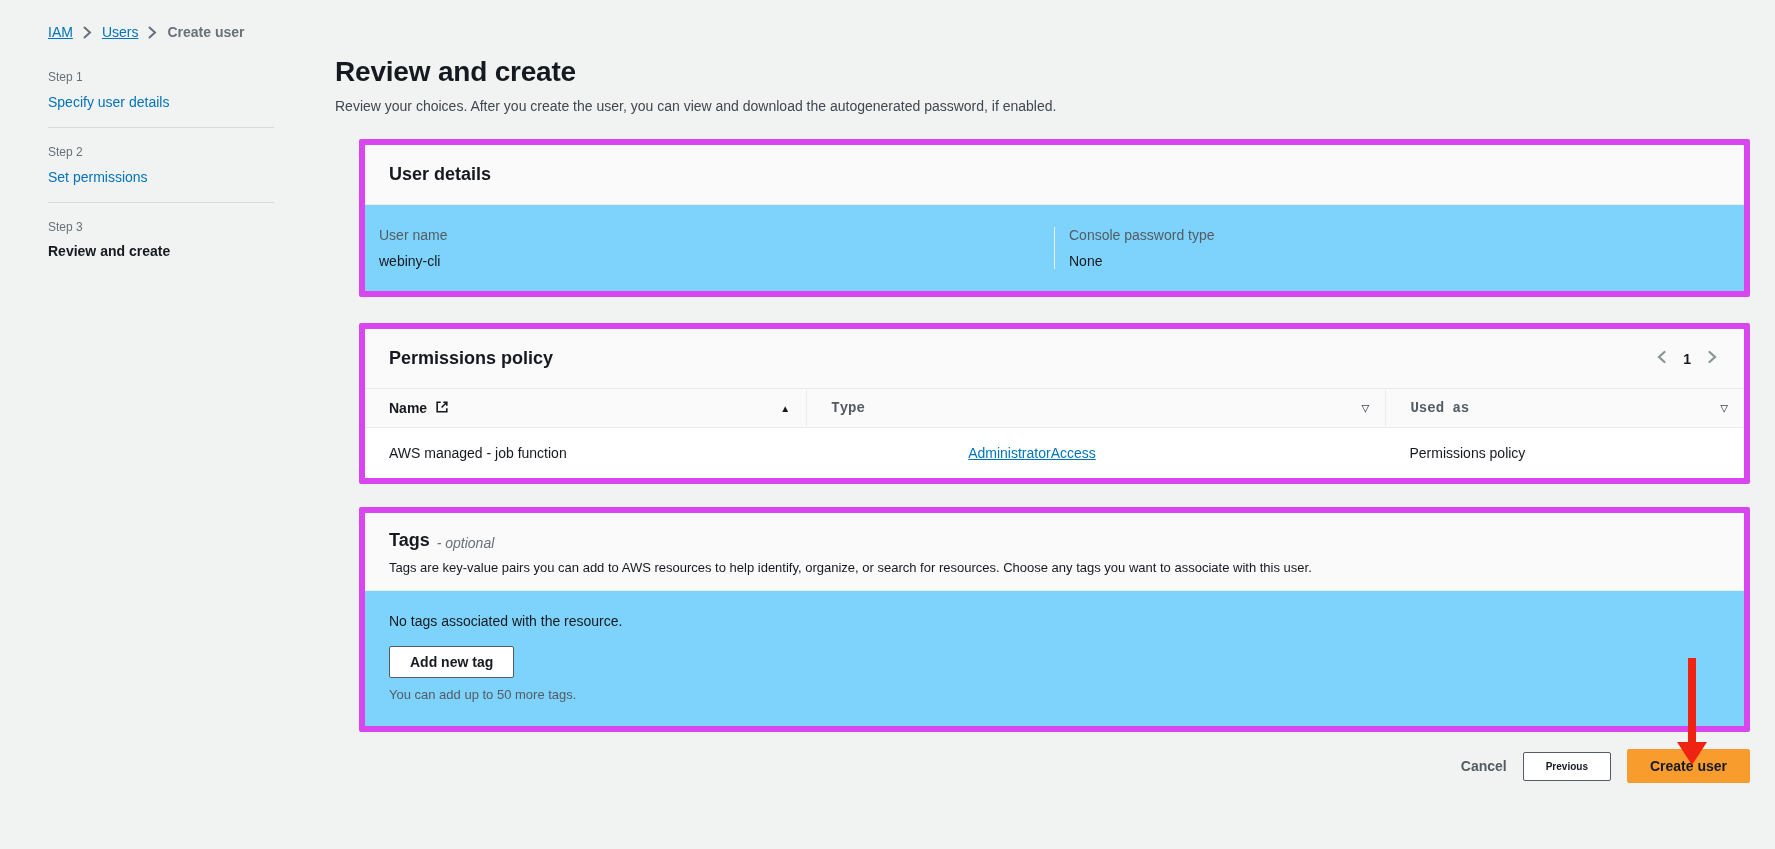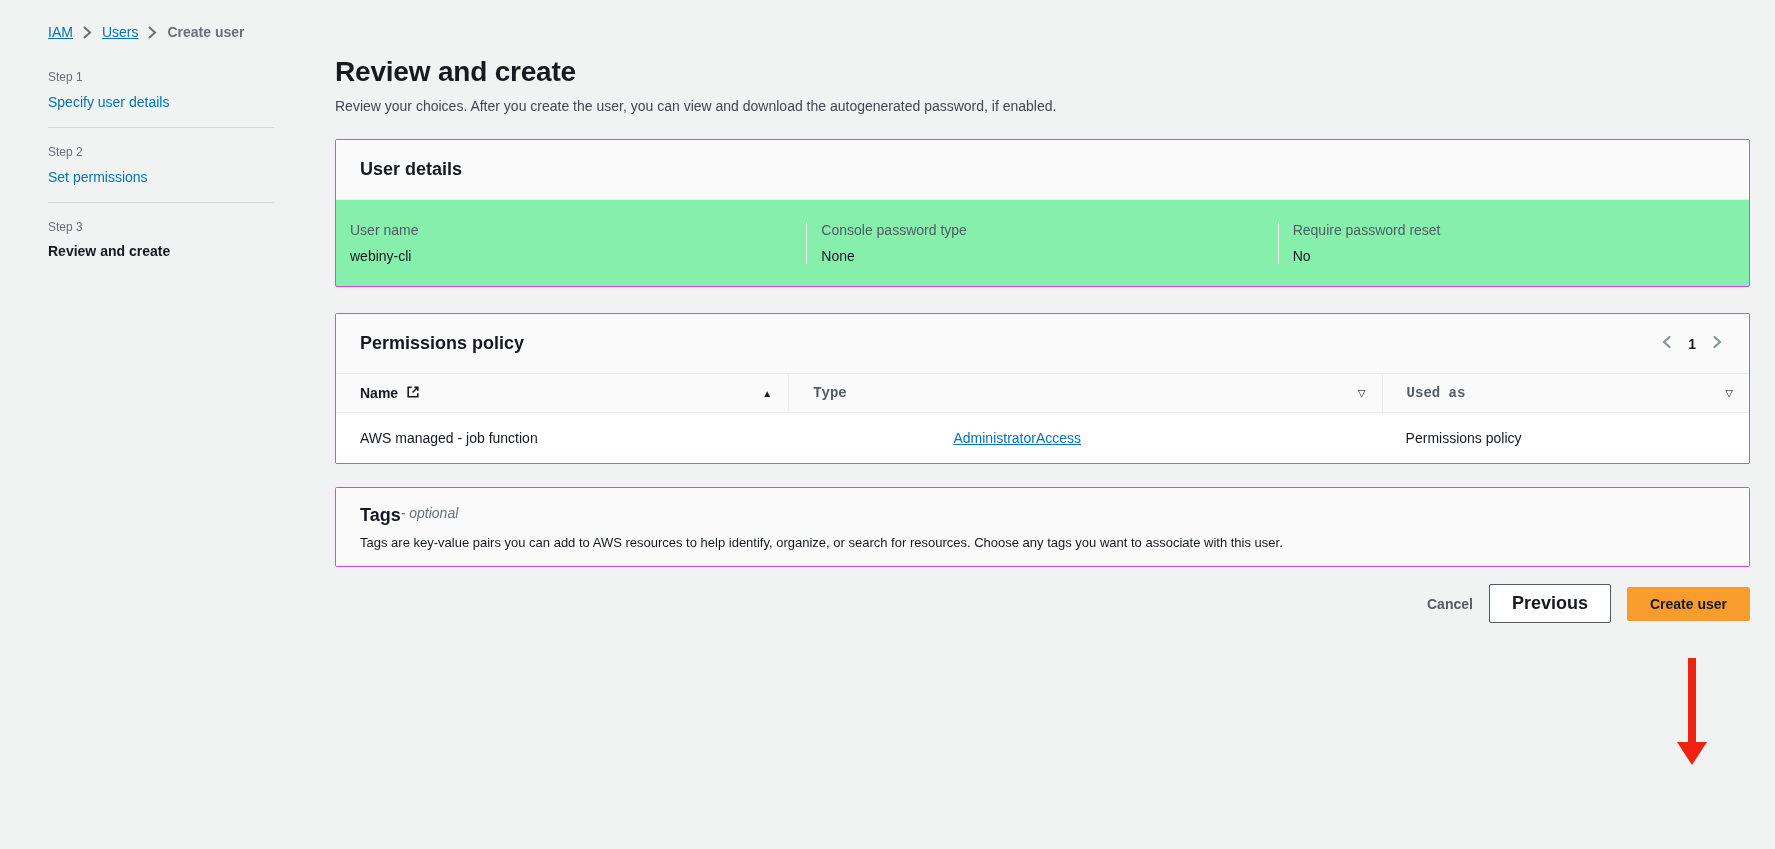--- a/index.html
+++ b/index.html
@@ -25,23 +25,24 @@
   .step-link { font-size:14px; color:#0073bb; display:inline-block; margin-bottom:17px; }
   .step-current { font-size:14px; font-weight:700; color:#16191f; }
   .side-divider { border:none; border-top:1px solid #d5d9d9; margin:0 0 17px 0; }
 
   
   .main { position:absolute; left:335px; top:0; width:1415px; }
   .page-title { font-size:28px; font-weight:700; letter-spacing:-0.2px; margin-top:56px; color:#16191f; }
   .page-desc { font-size:14px; color:#414750; margin-top:10px; }
 
   .card {
-    background:#86efac;
-    border:1px solid #d946ef;
+    background:#7dd3fc;
+    border:6px solid #d946ef;
     border-radius:2px;
+    margin-left:24px;
   }
   .card-1 { margin-top:25px; }
   .card-2 { margin-top:26px; }
   .card-3 { margin-top:23px; }
 
   .card-header {
     background:#fafafa;
     border-bottom:1px solid #eaeded;
     padding:19px 24px;
   }
@@ -70,21 +71,21 @@
   .col-type { width:42%; }
   .col-used { width:26%; }
   .sort-icon { margin-left:auto; font-size:10px; color:#16191f; }
   .filter-icon { margin-left:auto; font-size:13px; color:#414750; }
   .tbody-row { display:flex; background:#fff; }
   .td { padding:17px 16px 17px 24px; font-size:14px; }
   .td a { color:#0073bb; text-decoration:underline; }
 
   
   .tags-header { padding:17px 24px 15px 24px; background:#fafafa; border-bottom:1px solid #eaeded; }
-  .tags-title-line { display:flex; align-items:flex-start; }
+  .tags-title-line { display:flex; align-items:flex-end; gap:7px; }
   .optional-label { font-size:14px; font-style:italic; color:#687078; font-weight:400; }
   .tags-desc { font-size:13px; color:#16191f; margin-top:9px; }
   .tags-body { padding:22px 24px 24px 24px; }
   .tags-empty { font-size:14px; color:#16191f; }
   .btn-secondary {
     margin-top:17px;
     background:#fff;
     border:1px solid #545b64;
     border-radius:2px;
     padding:7px 20px;
@@ -94,21 +95,21 @@
     font-family:"Liberation Sans", sans-serif;
     cursor:pointer;
   }
   .tags-limit { font-size:13px; color:#545b64; margin-top:9px; }
 
   
   .footer-actions { display:flex; align-items:center; justify-content:flex-end; margin-top:17px; gap:24px; }
   .btn-link { background:none; border:none; font-size:14px; font-weight:700; color:#545b64; cursor:pointer; font-family:"Liberation Sans", sans-serif; }
   .btn-normal {
     background:#fff; border:1px solid #545b64; border-radius:2px;
-    padding:8px 22px; font-size:18px; font-weight:700; color:#16191f;
+    padding:8px 22px; font-size:10px; font-weight:700; color:#16191f;
     font-family:"Liberation Sans", sans-serif; cursor:pointer; margin-left:-8px;
   }
   .btn-primary {
     background:#f89c2e; border:1px solid #f89c2e; border-radius:2px;
     padding:8px 22px; font-size:14px; font-weight:700; color:#16191f;
     font-family:"Liberation Sans", sans-serif; cursor:pointer; margin-left:-8px;
   }
 
   
   .annotation-arrow { position:absolute; left:1677px; top:658px; width:30px; height:107px; z-index:10; pointer-events:none; }
@@ -165,24 +166,20 @@
       <span class="card-title">User details</span>
     </div>
     <div class="kv-row">
       <div class="kv-col">
         <div class="kv-label">User name</div>
         <div class="kv-value">webiny-cli</div>
       </div>
       <div class="kv-col">
         <div class="kv-label">Console password type</div>
         <div class="kv-value">None</div>
-      </div>
-      <div class="kv-col">
-        <div class="kv-label">Require password reset</div>
-        <div class="kv-value">No</div>
       </div>
     </div>
   </section>
 
   <section class="card card-2">
     <div class="card-header card-header-flex">
       <span class="card-title">Permissions policy</span>
       <div class="pagination">
         <button class="pager-btn">
           <span>
@@ -237,20 +234,25 @@
   </section>
 
   <section class="card card-3">
     <div class="tags-header">
       <div class="tags-title-line">
         <span class="card-title">Tags</span>
         <span class="optional-label">- optional</span>
       </div>
       <div class="tags-desc">Tags are key-value pairs you can add to AWS resources to help identify, organize, or search for resources. Choose any tags you want to associate with this user.</div>
     </div>
+    <div class="tags-body">
+      <div class="tags-empty">No tags associated with the resource.</div>
+      <button class="btn-secondary">Add new tag</button>
+      <div class="tags-limit">You can add up to 50 more tags.</div>
+    </div>
   </section>
 
   <div class="footer-actions">
     <button class="btn-link">Cancel</button>
     <button class="btn-normal">Previous</button>
     <button class="btn-primary">Create user</button>
   </div>
 
 </div>
 

